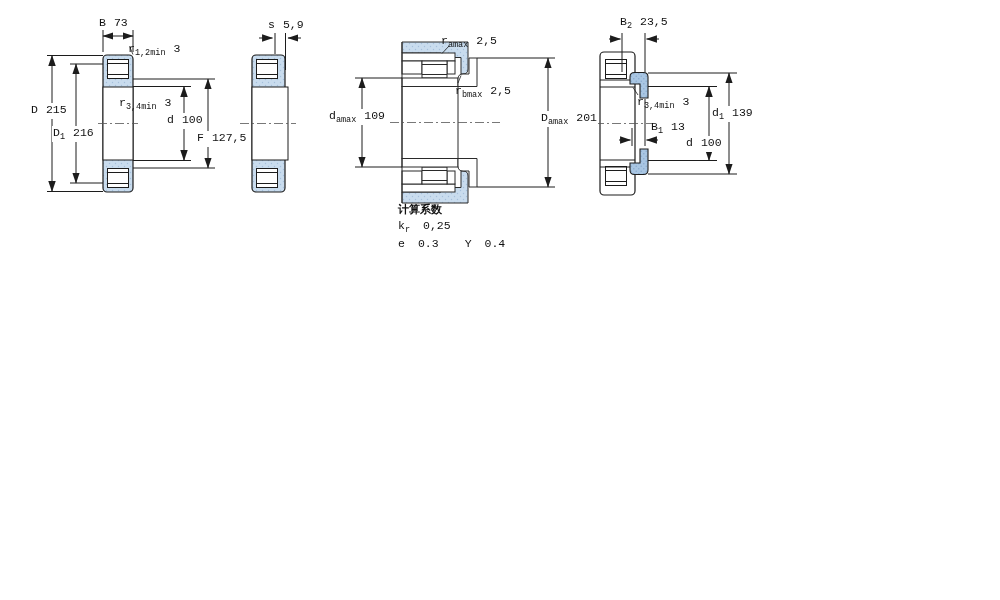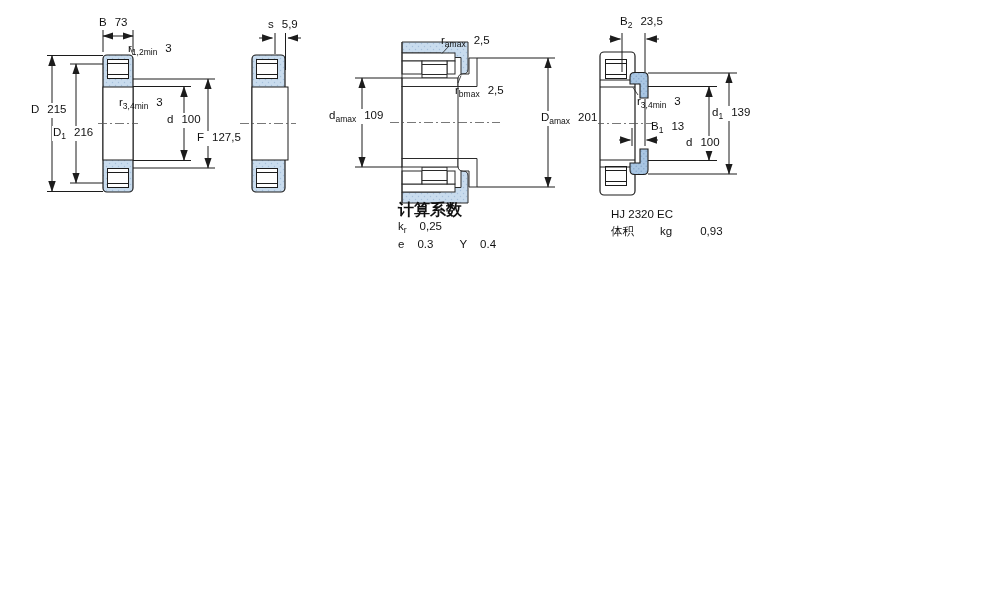--- a/index.html
+++ b/index.html
@@ -1,25 +1,25 @@
 <!DOCTYPE html>
 <html><head>
 <meta charset="utf-8">
 <style>
   html,body{margin:0;padding:0;background:#fff;}
   .canvas{position:relative;width:1000px;height:600px;background:#ffffff;overflow:hidden;
-          font-family:Liberation Sans, sans-serif;color:#111;}
+          font-family:Liberation Mono, monospace;color:#111;}
   .art{position:absolute;left:0;top:0;}
   .lbl{position:absolute;font-size:11.5px;line-height:13px;background:#fff;padding:0 1px;
        white-space:nowrap;color:#111;}
   .lbl.nobg{background:transparent;}
   .lbl sub{font-size:8.5px;line-height:1;}
   .lbl .v{margin-left:8px;}
   .txtblock{position:absolute;font-size:11.5px;line-height:14px;color:#111;white-space:nowrap;}
-  .tb-title{font-weight:bold;font-size:16px;margin-bottom:2px;}
+  .tb-title{font-weight:bold;font-size:11px;margin-bottom:2px;}
   .tb-line sub{font-size:8.5px;}
   .tb-line .v{margin-left:13px;}
   .ysp{margin-left:26px;}
   .kg{margin-left:26px;}
   .mv{margin-left:28px;}
 </style>
 </head>
 <body>
 
 <div class="canvas">
@@ -178,18 +178,14 @@
   <div class="lbl nobg" style="left:650px;top:120px"><span>B</span><sub>1</sub><span class="v">13</span></div>
   <div class="lbl" style="left:711px;top:106px"><span>d</span><sub>1</sub><span class="v">139</span></div>
   <div class="lbl" style="left:685px;top:136px"><span>d</span><sub></sub><span class="v">100</span></div>
 
   <div class="txtblock" style="left:398px;top:203px">
     <div class="tb-title">计算系数</div>
     <div class="tb-line"><span>k</span><sub>r</sub><span class="v">0,25</span></div>
     <div class="tb-line"><span>e</span><span class="v">0.3</span><span class="ysp">Y</span><span class="v">0.4</span></div>
   </div>
 
-  <div class="txtblock" style="left:611px;top:207px">
-    <div class="tb-line">HJ 2320 EC</div>
-    <div class="tb-line" style="margin-top:3px"><span>体积</span><span class="kg">kg</span><span class="mv">0,93</span></div>
-  </div>
 
 </div>
 
 </body></html>

